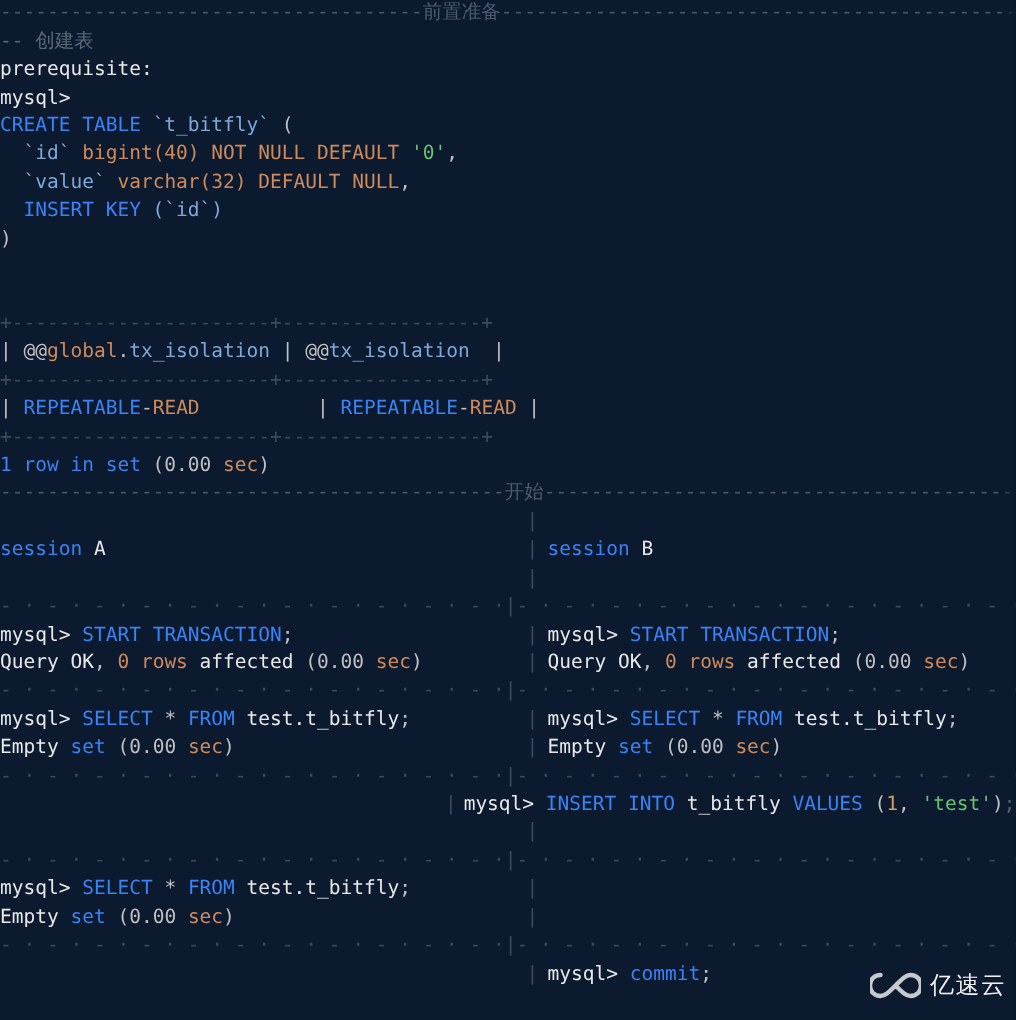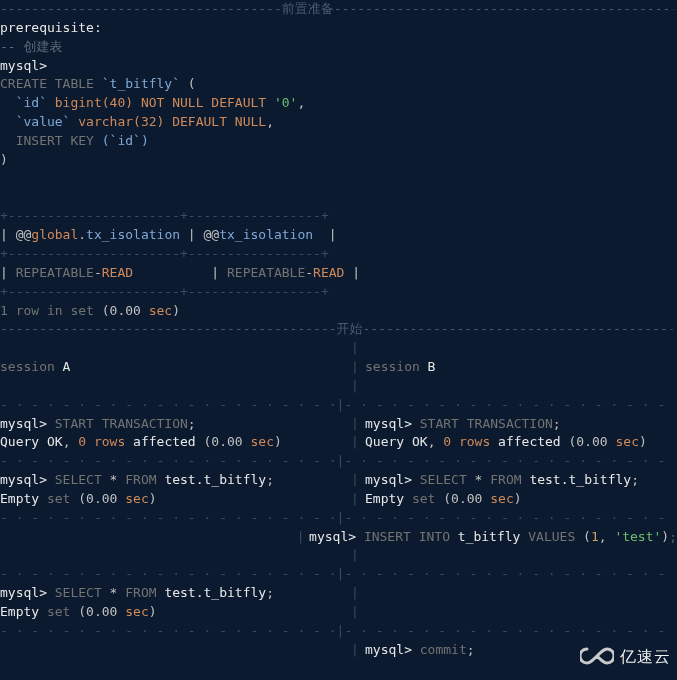--- a/index.html
+++ b/index.html
@@ -1,45 +1,45 @@
 <!DOCTYPE html>
 <html><head>
 <meta charset="utf-8">
 <style>
   html,body{margin:0;padding:0;background:#0b1a2e;color:#d0d0d0;font-family:Consolas,Menlo,monospace;font-size:13px;line-height:1.45}
   .wrap{width:677px;height:680px;overflow:hidden;position:relative;background:#0b1a2e}
   .line{white-space:pre}
   .c-comment{color:#5a6a7a}
-  .c-key{color:#737373}
+  .c-key{color:#3b82f6}
   .c-ident{color:#7fa8d9}
   .c-type{color:#d08a5a}
   .c-str{color:#6fbf6f}
   .c-num{color:#d0a060}
   .c-punc{color:#c0c0c0}
   .c-dim{color:#4a5a70}
   .c-white{color:#e8e8e8}
   .rule{color:#4a5a70}
   .sep{color:#3a4a60}
   .col{display:flex}
   .colL{width:345px}
   .colM{width:20px;color:#3a4a60;text-align:center}
   .colR{flex:1}
-  .watermark{position:absolute;right:6px;bottom:12px;display:flex;align-items:flex-start;gap:6px}
+  .watermark{position:absolute;right:6px;bottom:12px;display:flex;align-items:flex-end;gap:6px}
   .watermark svg{opacity:.85}
   .watermark-text{color:#f0f0f0;font-size:16px;letter-spacing:1px}
   .right-edge{position:absolute;top:0;right:0;bottom:0;width:10px;background:linear-gradient(90deg,transparent,#0b1a2e)}
 </style>
 </head>
 <body>
 <div class="wrap">
 
 <div class="line rule"><span>------------------------------------</span><span class="c-dim">前置准备</span><span>-----------------------------------------------</span></div>
 
+<div class="line c-comment">-- 创建表</div>
 <div class="line"><span class="c-white">prerequisite:</span></div>
-<div class="line c-comment">-- 创建表</div>
 <div class="line"><span class="c-white">mysql&gt;</span></div>
 <div class="line"><span class="c-key">CREATE TABLE</span><span> </span><span class="c-ident">`t_bitfly`</span><span class="c-punc"> (</span></div>
 <div class="line"><span class="c-ident">  `id`</span><span class="c-type"> bigint(40) NOT NULL DEFAULT</span><span class="c-str"> '0'</span><span class="c-punc">,</span></div>
 <div class="line"><span class="c-ident">  `value`</span><span class="c-type"> varchar(32) DEFAULT NULL</span><span class="c-punc">,</span></div>
 <div class="line"><span class="c-key">  INSERT KEY</span><span class="c-ident"> (`id`)</span></div>
 <div class="line c-punc">)</div>
 <div class="line">&nbsp;</div>
 <div class="line">&nbsp;</div>
 <div class="line sep">+----------------------+-----------------+</div>
 <div class="line"><span class="c-punc">| @@</span><span class="c-type">global</span><span class="c-punc">.</span><span class="c-ident">tx_isolation</span><span class="c-punc"> | @@</span><span class="c-ident">tx_isolation</span><span class="c-punc">  |</span></div>

